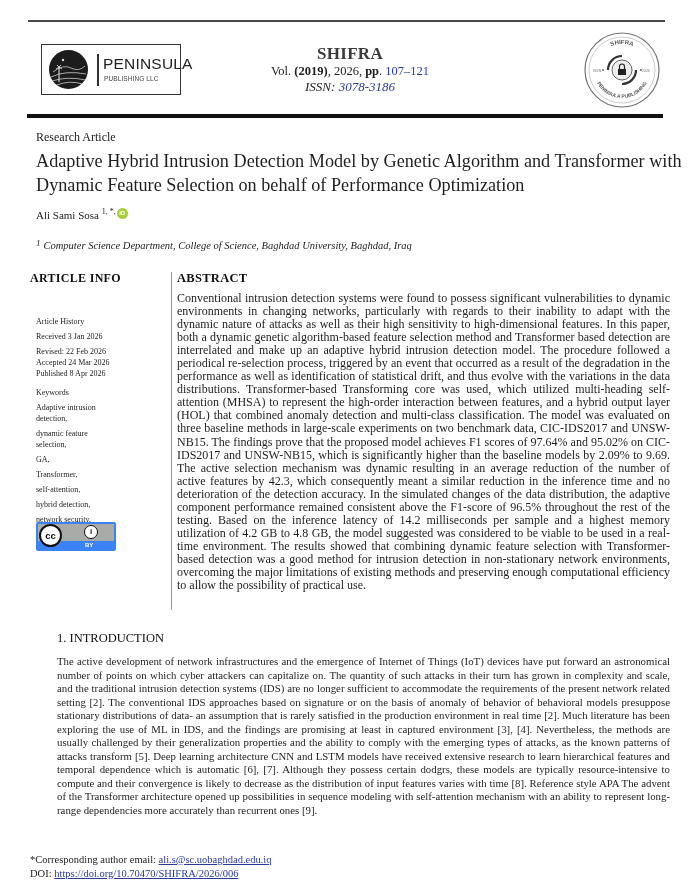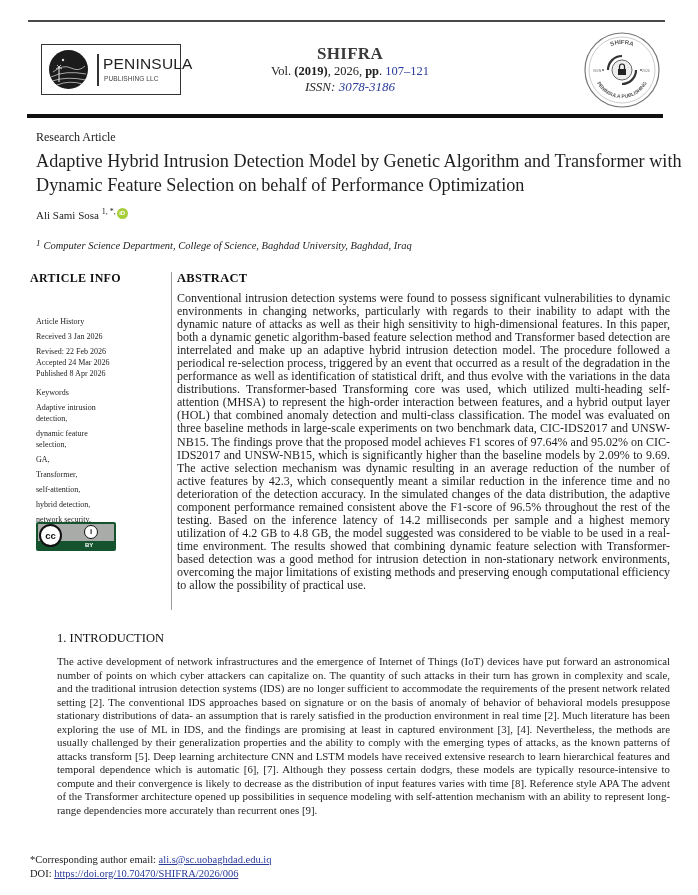--- a/index.html
+++ b/index.html
@@ -36,21 +36,21 @@
   .orcid { display: inline-block; width: 11px; height: 11px; border-radius: 50%; background: #a6ce39; color: #fff; font-family: "Liberation Sans", sans-serif; font-size: 6px; font-weight: bold; text-align: center; line-height: 11px; vertical-align: 4px; margin-left: 1px; }
   .affil { left: 36px; top: 238px; font-size: 10.5px; font-style: italic; color: #222; }
   .affil sup { font-size: 9px; font-style: italic; vertical-align: 3px; margin-right: 3px; }
 
   
   .ai-head { left: 30px; top: 271px; font-size: 12px; font-weight: bold; letter-spacing: 0.3px; color: #111; }
   .ai-body { left: 36px; top: 291px; width: 120px; font-size: 8px; color: #222; margin-top: 25px; }
   .ai-body .ln { line-height: 11px; }
   .ai-body .gap { height: 4px; }
   .ai-body .kw { line-height: 11px; margin-bottom: 4px; }
-  .cc-badge { left: 36px; top: 522px; width: 80px; height: 29px; background: #14532d; border-radius: 2px; overflow: hidden; }
+  .cc-badge { left: 36px; top: 522px; width: 80px; height: 29px; background: #3b82f6; border-radius: 2px; overflow: hidden; }
   .cc-badge .grey { position: absolute; left: 2px; top: 2px; width: 76px; height: 17px; background: #a9aba8; }
   .cc-badge .cc { position: absolute; left: 3px; top: 2px; width: 23px; height: 23px; border-radius: 50%; background: #fff; border: 2px solid #111; box-sizing: border-box; font-family: "Liberation Sans", sans-serif; font-weight: bold; font-size: 9.5px; text-align: center; line-height: 19px; color: #111; }
   .cc-badge .by-icon { position: absolute; left: 48px; top: 3px; width: 14px; height: 14px; border-radius: 50%; background: #fff; border: 1.5px solid #111; box-sizing: border-box; font-family: "Liberation Sans", sans-serif; font-size: 8px; font-weight: bold; text-align: center; line-height: 11px; color: #111; }
   .cc-badge .by { position: absolute; left: 49px; top: 20px; font-family: "Liberation Sans", sans-serif; font-size: 6px; color: #fff; font-weight: bold; }
 
   .vdivider { left: 171px; top: 272px; width: 1px; height: 338px; background: #9a9a9a; }
 
   
   .abs-head { left: 177px; top: 271px; font-size: 12.5px; font-weight: bold; letter-spacing: 0.3px; color: #111; }
   .abs-text { left: 177px; top: 292px; width: 493px; font-size: 12px; line-height: 13.05px; text-align: justify; color: #1e1e1e; }

